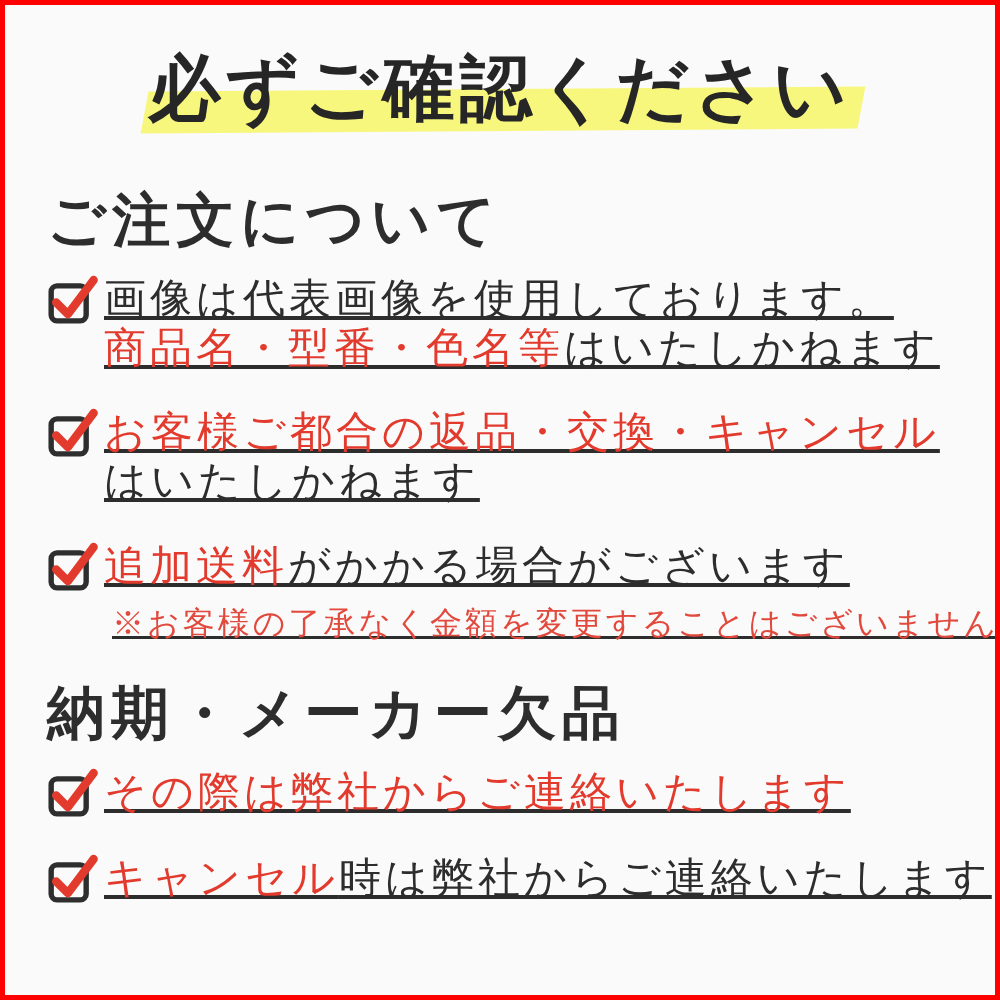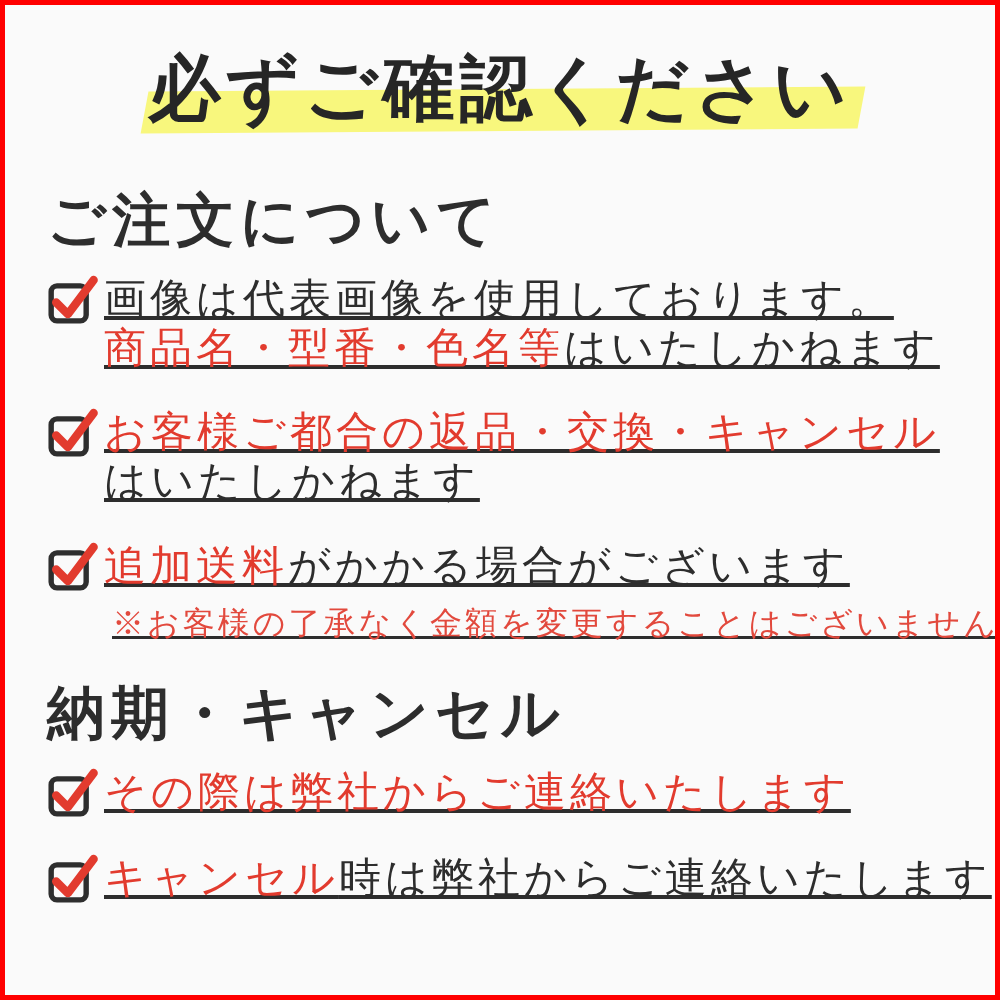--- a/index.html
+++ b/index.html
@@ -117,21 +117,21 @@
     <svg viewBox="0 0 60 60" xmlns="http://www.w3.org/2000/svg">
       <rect x="5" y="13" width="42" height="42" rx="7" ry="7" fill="none" stroke="#2e2e2e" stroke-width="6.5"></rect>
       <path d="M11 33 L25 47 L56 6" fill="none" stroke="#e23b2e" stroke-width="10" stroke-linecap="round" stroke-linejoin="round"></path>
     </svg>
   </span>
 <div class="item-lines">
           <div class="line"><span class="seg red">追加送料</span><span class="seg black">がかかる場合がございます</span></div>
           <div class="note">※お客様の了承なく金額を変更することはございません</div>
         </div>
       </div>
-      <div class="section-heading second">納期・キャンセル</div>
+      <div class="section-heading second">納期・メーカー欠品</div>
       <div class="item">
   <span class="checkbox">
     <svg viewBox="0 0 60 60" xmlns="http://www.w3.org/2000/svg">
       <rect x="5" y="13" width="42" height="42" rx="7" ry="7" fill="none" stroke="#2e2e2e" stroke-width="6.5"></rect>
       <path d="M11 33 L25 47 L56 6" fill="none" stroke="#e23b2e" stroke-width="10" stroke-linecap="round" stroke-linejoin="round"></path>
     </svg>
   </span>
 <div class="item-lines">
           <div class="line"><span class="seg red">その際は弊社からご連絡いたします</span></div>
         </div>

